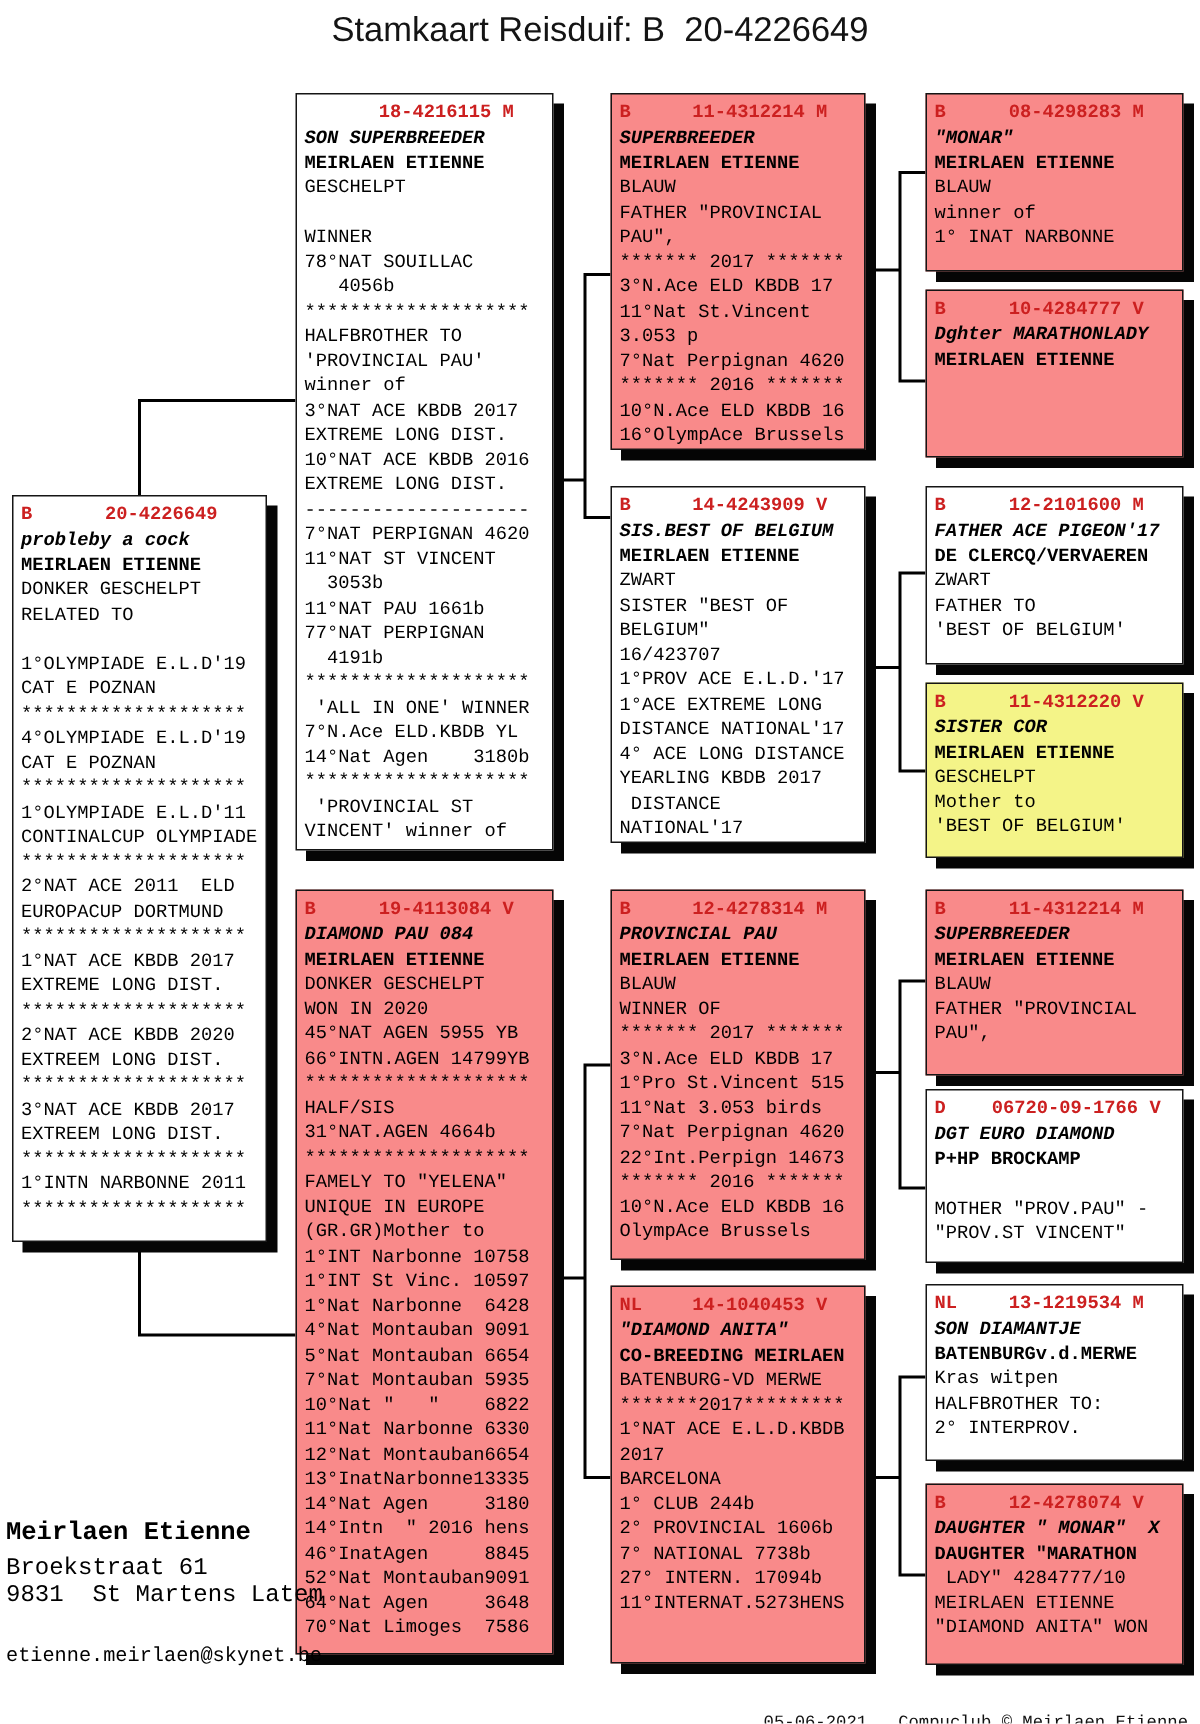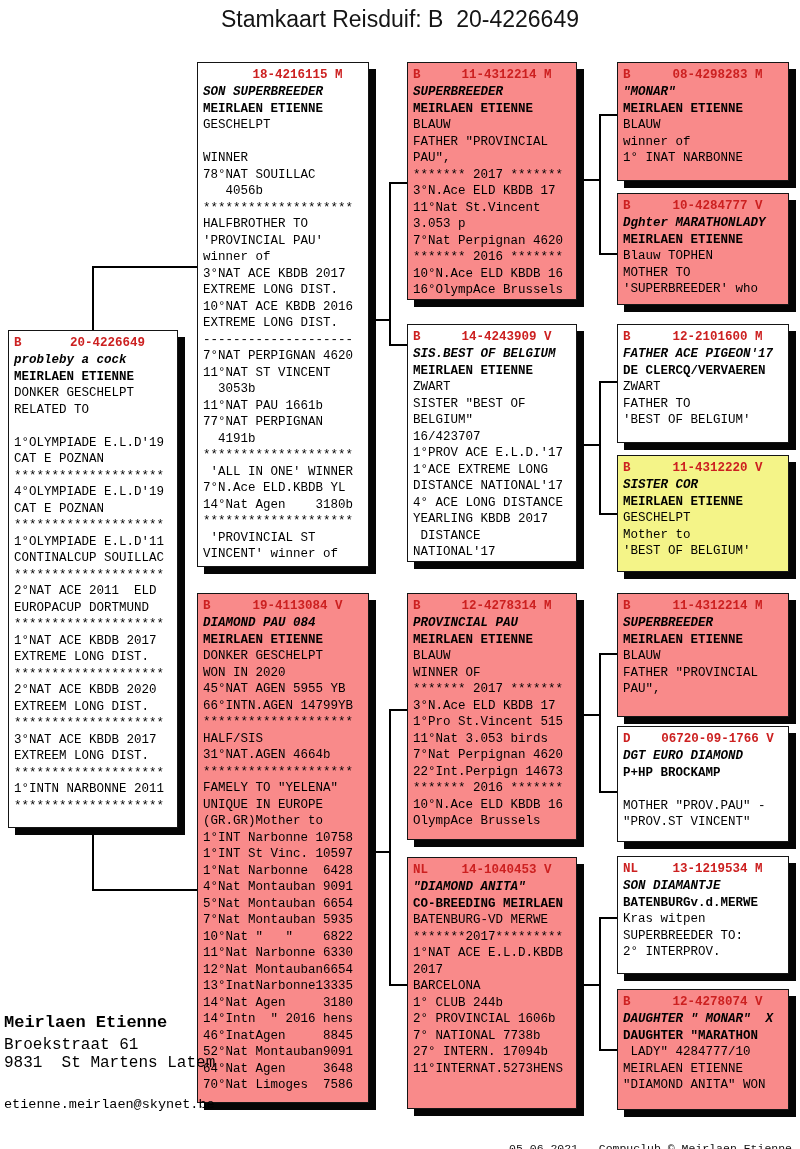--- a/index.html
+++ b/index.html
@@ -74,21 +74,21 @@
       <div>DONKER GESCHELPT</div>
       <div>RELATED TO</div>
       <div>&nbsp;</div>
       <div>1°OLYMPIADE E.L.D'19</div>
       <div>CAT E POZNAN</div>
       <div>********************</div>
       <div>4°OLYMPIADE E.L.D'19</div>
       <div>CAT E POZNAN</div>
       <div>********************</div>
       <div>1°OLYMPIADE E.L.D'11</div>
-      <div>CONTINALCUP SOUILLAC</div>
+      <div>CONTINALCUP OLYMPIADE</div>
       <div>********************</div>
       <div>2°NAT ACE 2011  ELD</div>
       <div>EUROPACUP DORTMUND</div>
       <div>********************</div>
       <div>1°NAT ACE KBDB 2017</div>
       <div>EXTREME LONG DIST.</div>
       <div>********************</div>
       <div>2°NAT ACE KBDB 2020</div>
       <div>EXTREEM LONG DIST.</div>
       <div>********************</div>
@@ -253,25 +253,20 @@
       <div>BLAUW</div>
       <div>winner of</div>
       <div>1° INAT NARBONNE</div>
     </div>
 </div>
 
 <div class="pbox pink" style="left:617px;top:193px;width:172px;height:112px;">
   <div class="hdr"><span class="cc">B</span><span class="ring">10-4284777 V</span></div>
   <div class="bname">Dghter MARATHONLADY</div>
   <div class="bowner">MEIRLAEN ETIENNE</div>
-  <div class="blines">
-      <div>Blauw TOPHEN</div>
-      <div>MOTHER TO</div>
-      <div>'SUPERBREEDER' who</div>
-    </div>
 </div>
 
 <div class="pbox" style="left:617px;top:324px;width:172px;height:119px;">
   <div class="hdr"><span class="cc">B</span><span class="ring">12-2101600 M</span></div>
   <div class="bname">FATHER ACE PIGEON'17</div>
   <div class="bowner">DE CLERCQ/VERVAEREN</div>
   <div class="blines">
       <div>ZWART</div>
       <div>FATHER TO</div>
       <div>'BEST OF BELGIUM'</div>
@@ -310,21 +305,21 @@
       <div>"PROV.ST VINCENT"</div>
     </div>
 </div>
 
 <div class="pbox" style="left:617px;top:856px;width:172px;height:118px;">
   <div class="hdr"><span class="cc">NL</span><span class="ring">13-1219534 M</span></div>
   <div class="bname">SON DIAMANTJE</div>
   <div class="bowner">BATENBURGv.d.MERWE</div>
   <div class="blines">
       <div>Kras witpen</div>
-      <div>SUPERBREEDER TO:</div>
+      <div>HALFBROTHER TO:</div>
       <div>2° INTERPROV.</div>
     </div>
 </div>
 
 <div class="pbox pink" style="left:617px;top:989px;width:172px;height:121px;">
   <div class="hdr"><span class="cc">B</span><span class="ring">12-4278074 V</span></div>
   <div class="bname">DAUGHTER " MONAR"  X</div>
   <div class="bowner">DAUGHTER "MARATHON</div>
   <div class="blines">
       <div> LADY" 4284777/10</div>

